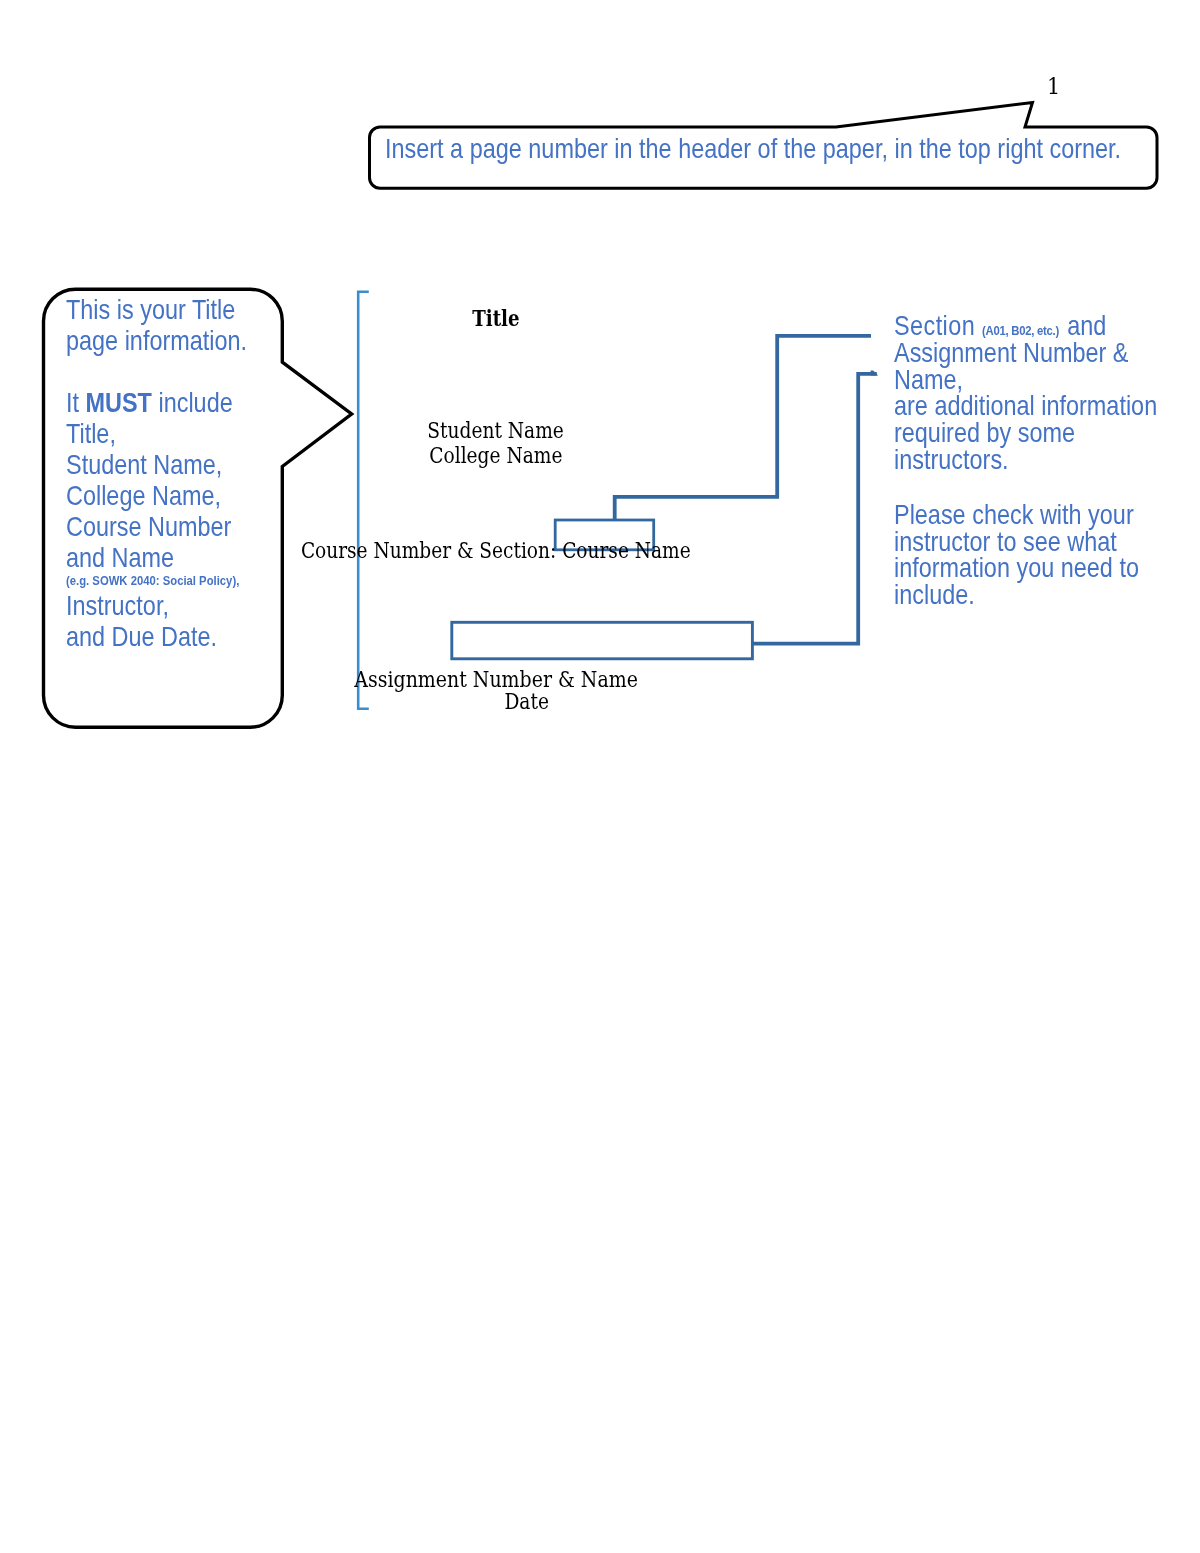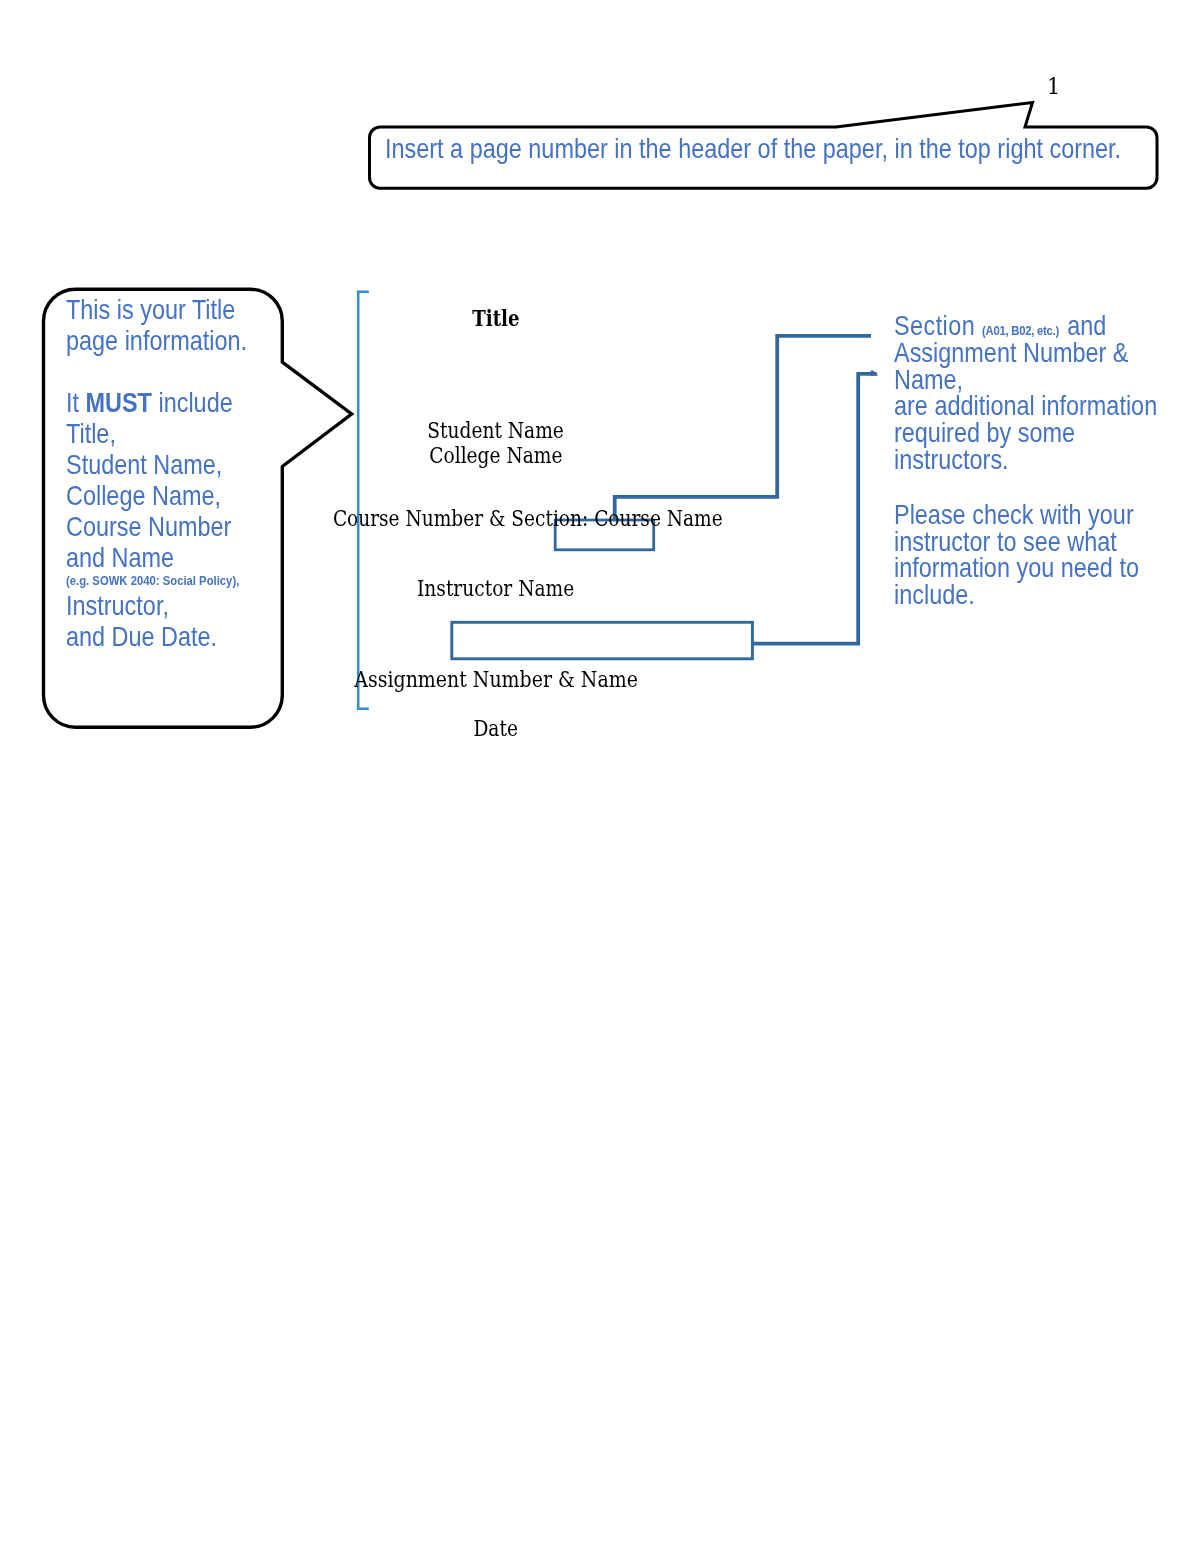--- a/index.html
+++ b/index.html
@@ -63,24 +63,23 @@
     <div class="blue-txt">Course Number</div>
     <div class="blue-txt">and Name</div>
     <div class="blue-txt small" style="font-size:13.5px;font-weight:bold;line-height:19px;margin-top:-2px;">(e.g. SOWK 2040: Social Policy),</div>
     <div class="blue-txt">Instructor,</div>
     <div class="blue-txt">and Due Date.</div>
   </div>
 
   <div class="abs serif ctr narrow3" style="top:306px;"><span class="sx" style="font-weight:bold;font-family:'DejaVu Serif Condensed',serif;">Title</span></div>
   <div class="abs serif ctr" style="top:420px;"><span class="sx">Student Name</span></div>
   <div class="abs serif ctr" style="top:445px;"><span class="sx">College Name</span></div>
-  <div class="abs serif ctr narrow" style="top:508px;margin-left:32px;"><span class="sx"><span>Course Number</span><span> &amp; Section</span><span>: Course Name</span></span></div>
-  <div class="abs serif ctr" style="top:578px;"><span class="sx">Instructor Name</span></div>
+  <div class="abs serif ctr narrow" style="top:540px;"><span class="sx"><span>Course Number</span><span> &amp; Section</span><span>: Course Name</span></span></div>
   <div class="abs serif ctr narrow2" style="top:633px;margin-top:36px;"><span class="sx">Assignment Number &amp; Name</span></div>
-  <div class="abs serif ctr" style="top:718px;"><span class="sx">Date</span></div>
+  <div class="abs serif ctr" style="top:691px;padding-left:31px;"><span class="sx">Date</span></div>
 
   <div class="abs" id="right-note" style="left:893.7px;top:0;">
     <div class="blue-txt rn" style="top:312.0px;"><span style="letter-spacing:0.5px">Section </span><span class="tiny">(A01, B02, etc.)</span><span style="margin-left:2px"> and</span></div>
     <div class="blue-txt rn" style="top:338.8px;">Assignment Number &amp;</div>
     <div class="blue-txt rn" style="top:365.6px;">Name,</div>
     <div class="blue-txt rn" style="top:392.4px;">are additional information</div>
     <div class="blue-txt rn" style="top:419.2px;">required by some</div>
     <div class="blue-txt rn" style="top:446.0px;">instructors.</div>
     <div class="blue-txt rn" style="top:500.8px;">Please check with your</div>
     <div class="blue-txt rn" style="top:527.6px;">instructor to see what</div>

